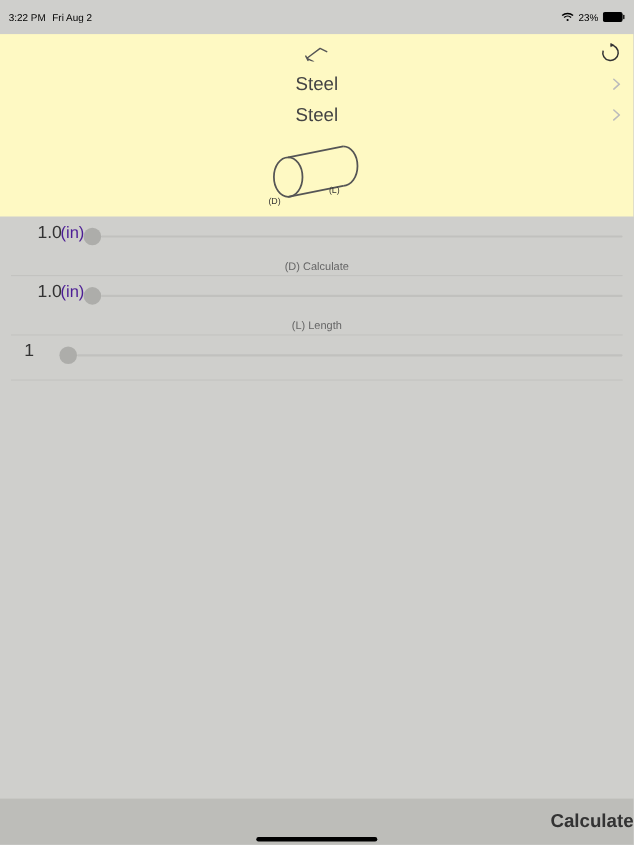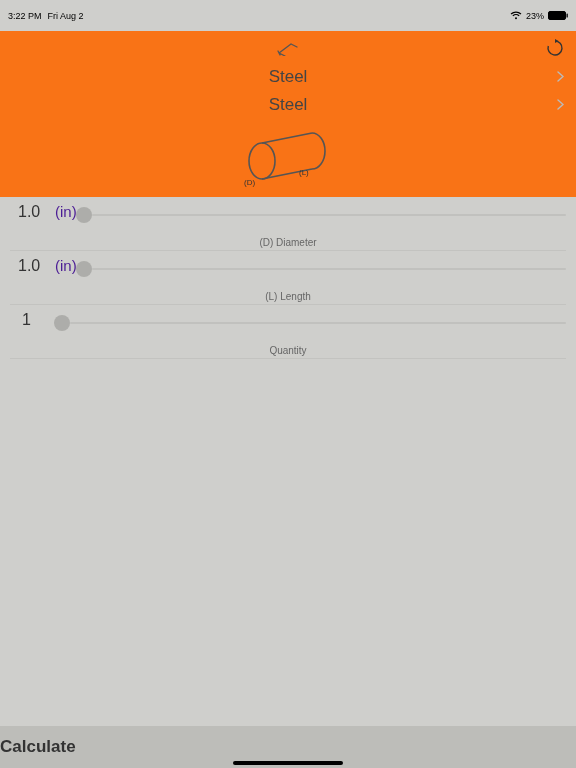--- a/index.html
+++ b/index.html
@@ -6,43 +6,43 @@
   html, body { width: 576px; height: 768px; overflow: hidden; }
   body { background: #cfcfcc; position: relative; }
 
   
   .status-bar { height: 31px; display: flex; justify-content: space-between; align-items: center; padding: 0 8px; font-size: 9px; color: #000; }
   .status-left { display: flex; gap: 6px; }
   .status-right { display: flex; align-items: center; gap: 4px; }
   .wifi-icon svg, .battery-icon svg { display: block; }
 
   
-  .header { background: #f97316; padding-top: 6px; padding-bottom: 0; }
+  .header { background: #fef9c3; padding-top: 6px; padding-bottom: 0; }
   .header-top { position: relative; height: 26px; display:flex; align-items:center; justify-content:center;}
   .refresh-btn { position: absolute; right: 12px; top: 2px; }
 
   .select-row { position: relative; height: 28px; display: flex; align-items: center; justify-content: center; color: #444; font-size: 17px; font-weight: 400; }
   .select-row .chevron { position: absolute; right: 12px; color: #bbb; font-size: 14px; }
 
   .illustration { display: flex; justify-content: center; padding: 8px 0 8px 0; }
 
   
   .inputs { background: #cfcfcc; }
   .row { position: relative; height: 40px; border-bottom: 0; }
-  .row .value { position: absolute; left: 18px; top: 6px; font-size: 16px; color: #333; }
+  .row .value { position: absolute; left: 34px; top: 6px; font-size: 16px; color: #333; }
   .row .unit { position: absolute; left: 55px; top: 6px; font-size: 15px; color: #4c1d95; }
   .row .slider { position: absolute; left: 76px; right: 10px; top: 10px; height: 16px; }
   .row .slider-track { position: absolute; left: 16px; right: 0; top: 7px; height: 2px; background: #c1c1be; border-radius:1px;}
   .row .slider-thumb { position: absolute; left: 0; top: 0; width: 16px; height: 16px; border-radius: 50%; background: #adadaa; }
   .row.noslider .slider { left: 54px; }
   .row-label { font-size: 10px; color: #666; text-align:center; padding-bottom:2px;}
   .row-divider { height:1px; background:#c3c3c0; margin:0 10px;}
 
   
-  .bottom-bar { position: absolute; left:0; right:0; bottom:0; height:42px; background:#bdbdb9; display:flex; align-items:center; justify-content:flex-start;}
+  .bottom-bar { position: absolute; left:0; right:0; bottom:0; height:42px; background:#bdbdb9; display:flex; align-items:center; justify-content:flex-end;}
   .calculate-btn { font-size:17px; font-weight:600; color:#333; background:transparent; border:none;}
   .home-indicator { position:absolute; bottom:3px; left:50%; transform:translateX(-50%); width:110px; height:4px; border-radius:2px; background:#000;}
 </style>
 </head>
 <body>
 
 <div class="status-bar">
   <div class="status-left">
     <span>3:22 PM</span>
     <span>Fri Aug 2</span>
@@ -110,42 +110,41 @@
 <div class="inputs">
 
   <div class="row">
     <span class="value">1.0</span>
     <span class="unit">(in)</span>
     <div class="slider">
       <div class="slider-track"></div>
       <div class="slider-thumb"></div>
     </div>
   </div>
-  <div class="row-label">(D) Diameter</div>
+  <div class="row-label">(D) Calculate</div>
   <div class="row-divider"></div>
 
   <div class="row">
     <span class="value">1.0</span>
     <span class="unit">(in)</span>
     <div class="slider">
       <div class="slider-track"></div>
       <div class="slider-thumb"></div>
     </div>
   </div>
   <div class="row-label">(L) Length</div>
   <div class="row-divider"></div>
 
   <div class="row noslider">
     <span class="value" style="left:22px">1</span>
     <div class="slider">
       <div class="slider-track"></div>
       <div class="slider-thumb"></div>
     </div>
   </div>
-  <div class="row-label">Quantity</div>
   <div class="row-divider"></div>
 
 </div>
 
 <div class="bottom-bar">
   <button class="calculate-btn">Calculate</button>
   <div class="home-indicator"></div>
 </div>
 
 </body></html>

